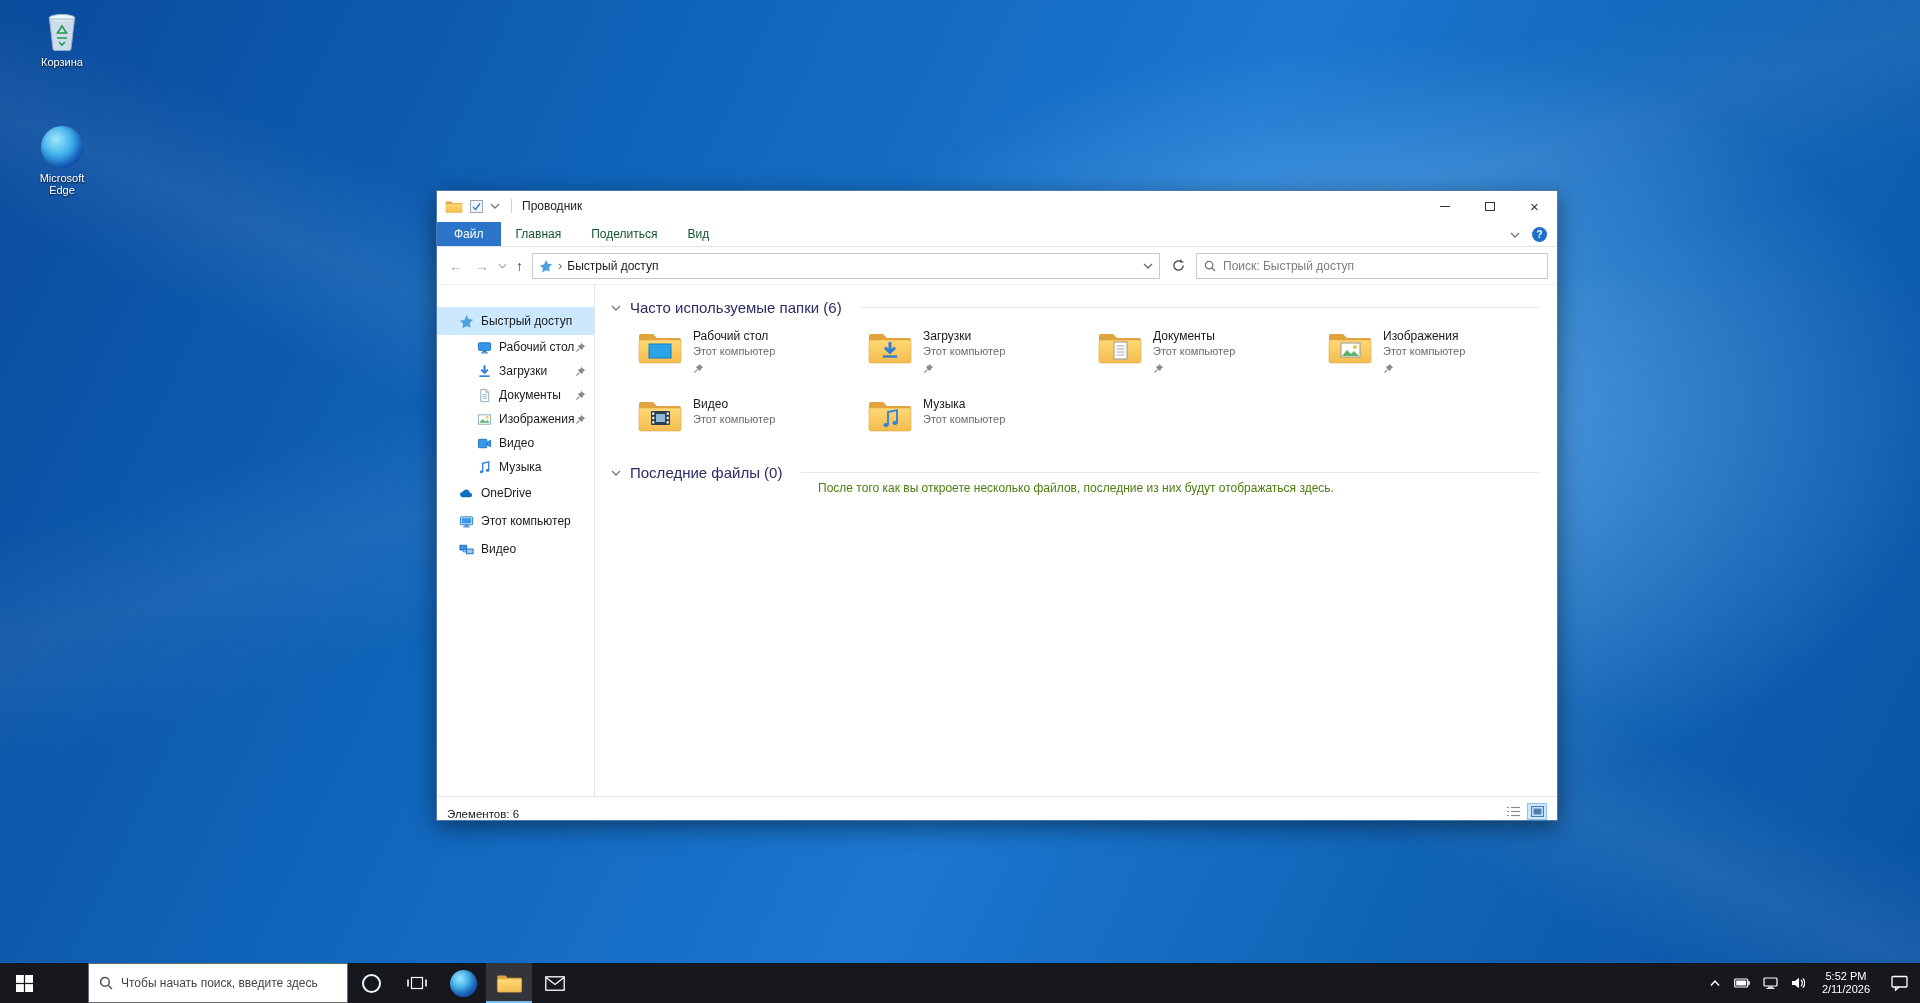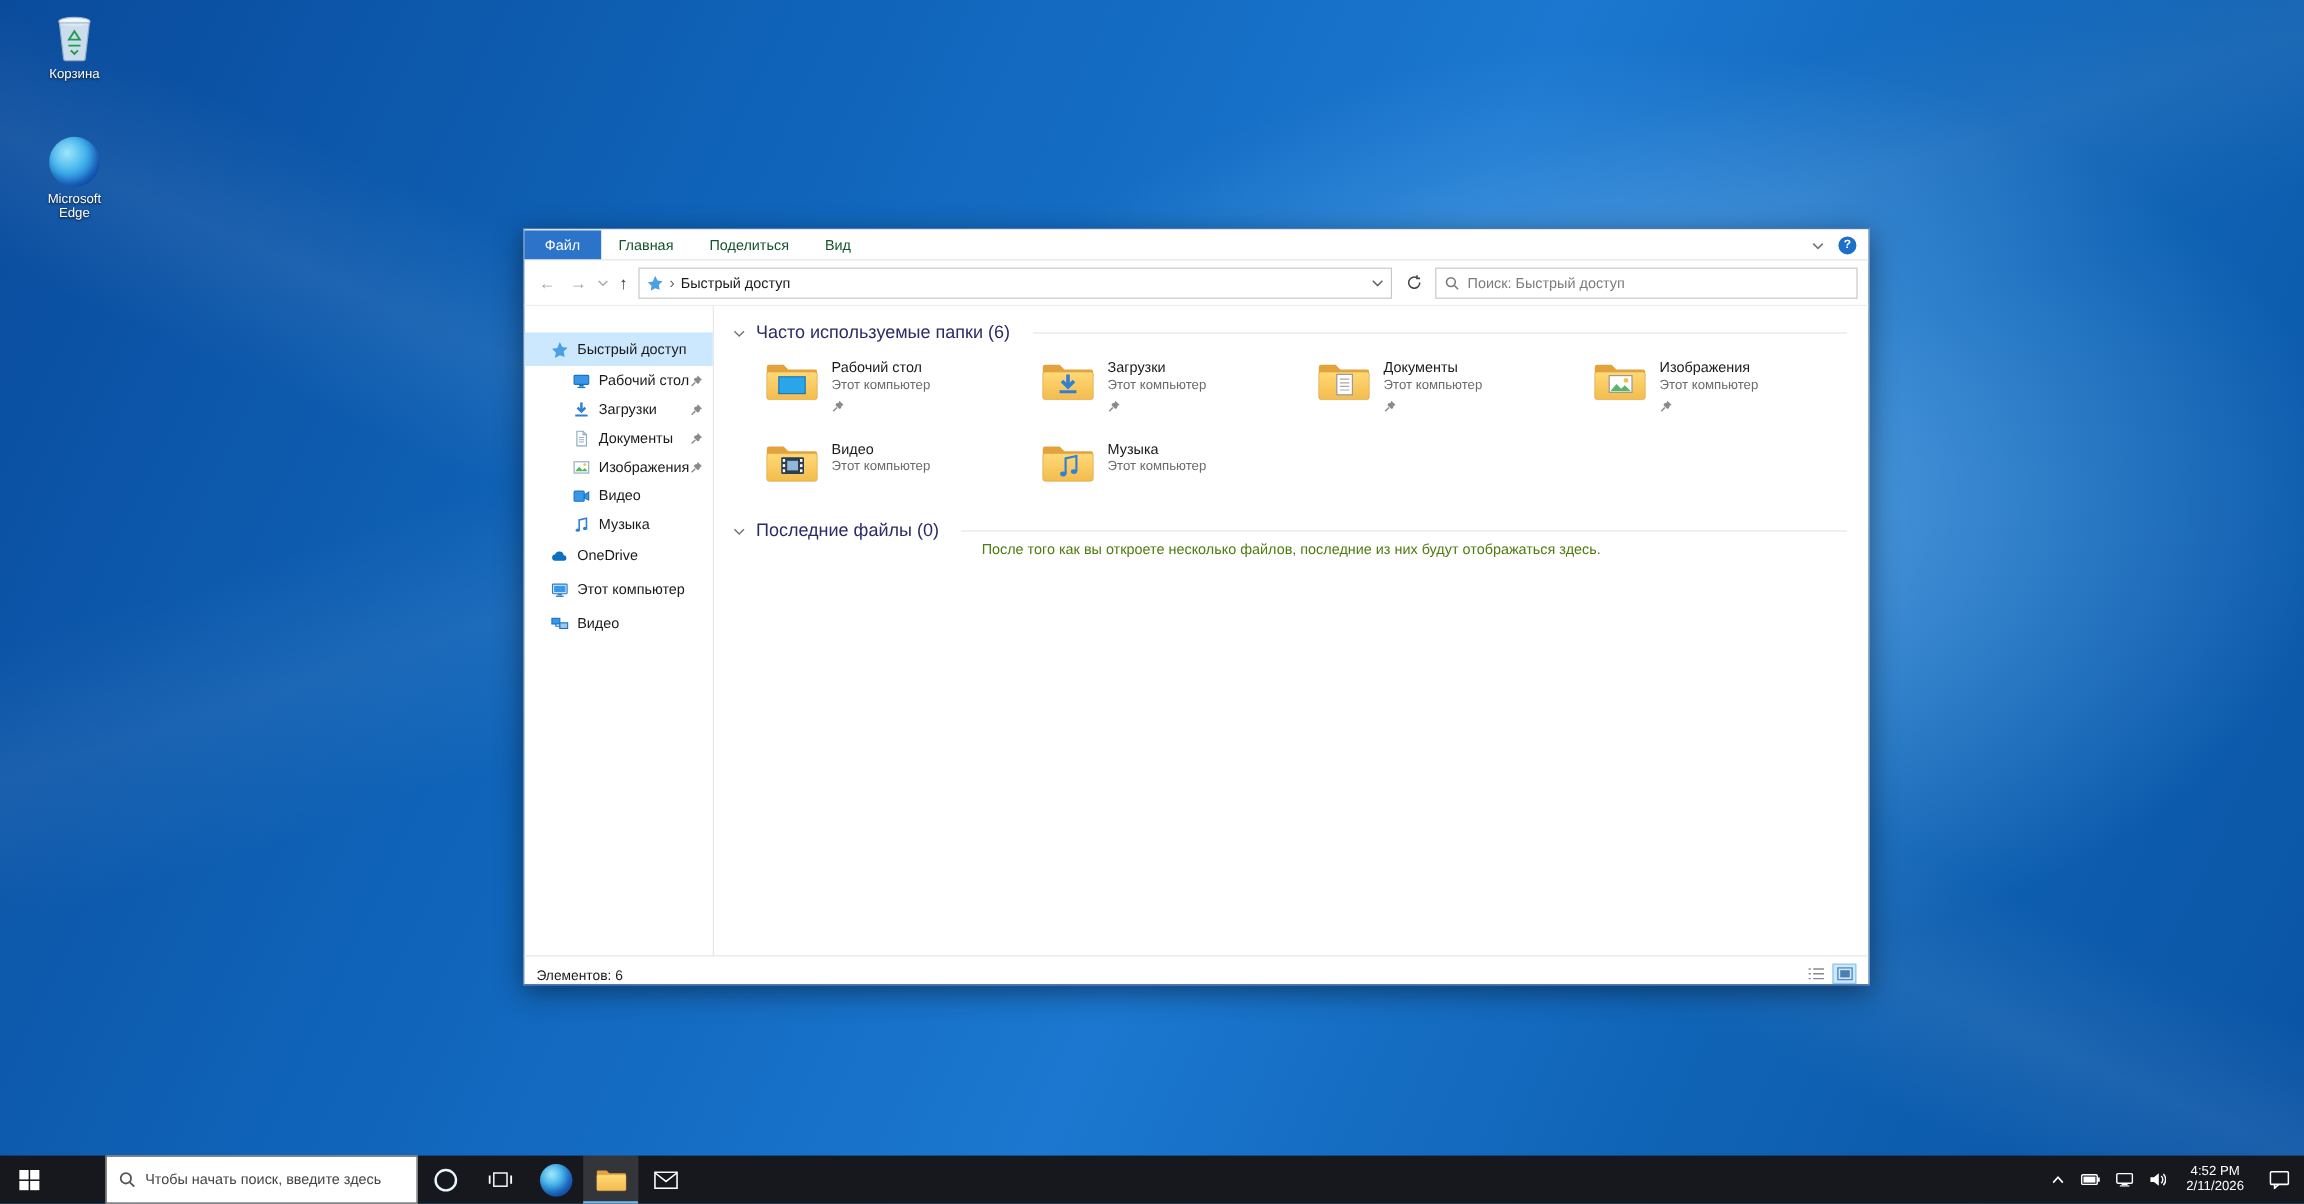--- a/index.html
+++ b/index.html
@@ -13,21 +13,21 @@
       linear-gradient(24deg, transparent 42%, rgba(255,255,255,.07) 48%, transparent 54%),
       linear-gradient(-18deg, transparent 52%, rgba(255,255,255,.06) 60%, transparent 67%),
       linear-gradient(115deg, #0a4b9c 0%, #0f63b8 28%, #1b77cf 55%, #0f62b4 78%, #0a53a4 100%);
   }
 
   
   .desk-icon { position:absolute; width:80px; display:flex; flex-direction:column;
     align-items:center; gap:4px; color:#fff; font-size:11px; text-align:center;
     text-shadow:0 1px 2px rgba(0,0,0,.85);padding-left:44px; }
   #recycle { left:0; top:8px; }
-  #edge-desk { left:0; top:114px; }
+  #edge-desk { left:0; top:126px; }
   .edge-ball { width:42px; height:42px; border-radius:50%;
     background:radial-gradient(circle at 36% 32%, #9fe6f9 0%, #46b6ee 38%, #1c74d6 72%, #1452b5 100%);
     box-shadow:inset -3px -4px 8px rgba(10,40,120,.5); }
   .desk-label { line-height:12px; }
 
   
   .window { position:absolute; left:436px; top:190px; width:1122px; height:631px;
     background:#fff; border:1px solid #4d7bb0; box-shadow:0 6px 22px rgba(0,0,0,.45);
     display:flex; flex-direction:column; font-size:12px; color:#1a1a1a; }
 
@@ -145,20 +145,47 @@
     <div class="desk-label">Корзина</div>
   </div>
 
   <div class="desk-icon" id="edge-desk">
     <div class="edge-ball"></div>
     <div class="desk-label">Microsoft Edge</div>
   </div>
 
   <div class="window">
 
+    <div class="titlebar">
+      <div class="qat">
+        <svg width="18" height="15" viewBox="0 0 46 38">
+            <use href="#folderbase"></use>
+          </svg>
+        <svg width="13" height="13" viewBox="0 0 13 13">
+          <rect x="0.5" y="0.5" width="12" height="12" fill="#f3f6f9" stroke="#9aa7b2"></rect>
+          <path d="M3 7 L5.5 9.5 L10 3.5" fill="none" stroke="#2f7fd6" stroke-width="1.4"></path>
+        </svg>
+        <svg width="10" height="6" viewBox="0 0 10 6" class="chev">
+            <use href="#chevdown"></use>
+          </svg>
+        <div class="qat-sep"></div>
+      </div>
+      <span class="win-title">Проводник</span>
+      <div class="win-controls">
+        <div class="win-btn">
+            <div class="glyph-min"></div>
+          </div>
+        <div class="win-btn">
+            <div class="glyph-max"></div>
+          </div>
+        <div class="win-btn">
+            <span class="glyph-close">×</span>
+          </div>
+      </div>
+    </div>
 
     <div class="tabsrow">
       <div class="tab file">Файл</div>
       <div class="tab">Главная</div>
       <div class="tab">Поделиться</div>
       <div class="tab">Вид</div>
       <div class="tabs-right">
         <svg width="10" height="6" viewBox="0 0 10 6" class="chev">
             <use href="#chevdown"></use>
           </svg>
@@ -483,21 +510,21 @@
       <svg width="15" height="12" viewBox="0 0 15 12">
           <rect x="1" y="1" width="13" height="8" rx="1" fill="none" stroke="#fff" stroke-width="1.2"></rect>
           <rect x="5" y="9.5" width="5" height="1.2" fill="#fff"></rect>
           <rect x="3.5" y="10.8" width="8" height="1.1" fill="#fff"></rect>
         </svg>
       <svg width="14" height="12" viewBox="0 0 14 12">
           <path d="M1 4 h3 L8 0.8 V11.2 L4 8 H1 Z" fill="#fff"></path>
           <path d="M10 3 a4 4 0 0 1 0 6 M11.8 1.4 a6.5 6.5 0 0 1 0 9.2" fill="none" stroke="#fff" stroke-width="1.2"></path>
         </svg>
       <div class="clock">
-        <div>4:52 PM</div>
+        <div>5:52 PM</div>
         <div>2/11/2026</div>
       </div>
       <svg class="action-center" width="17" height="16" viewBox="0 0 17 16">
           <rect x="1" y="1.5" width="15" height="10.5" rx="1" fill="none" stroke="#fff" stroke-width="1.3"></rect>
           <path d="M4.5 12 v3.2 L8 12" fill="none" stroke="#fff" stroke-width="1.3"></path>
         </svg>
     </div>
   </div>
 </div>
 

